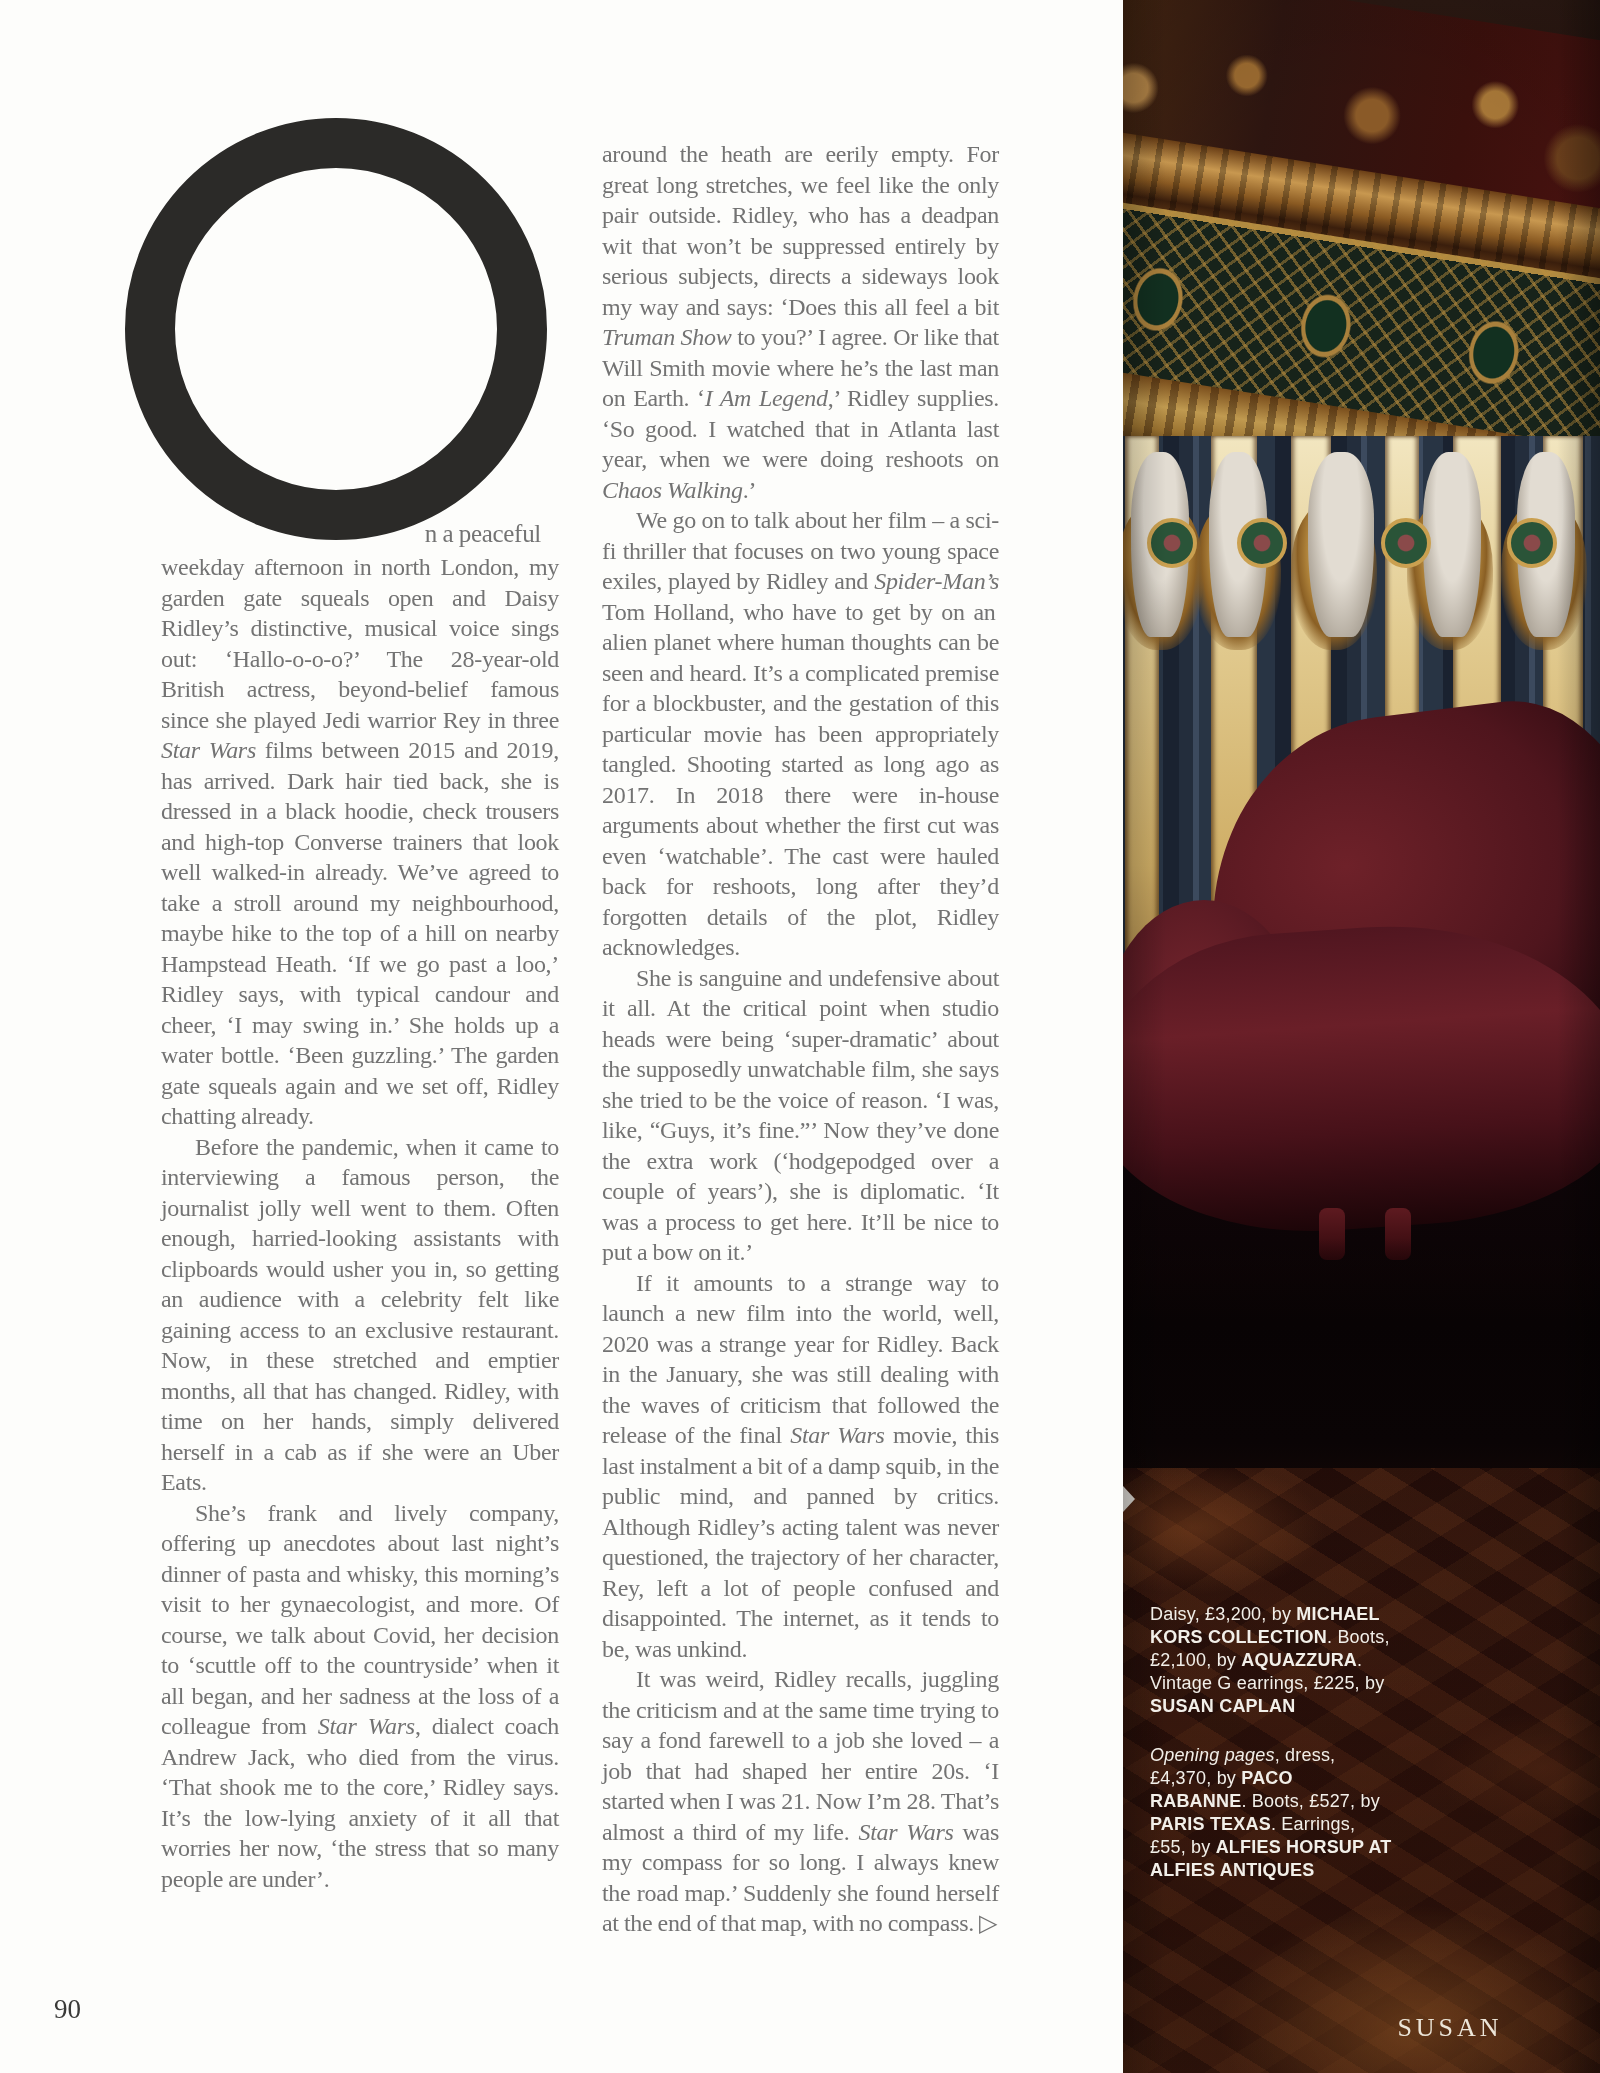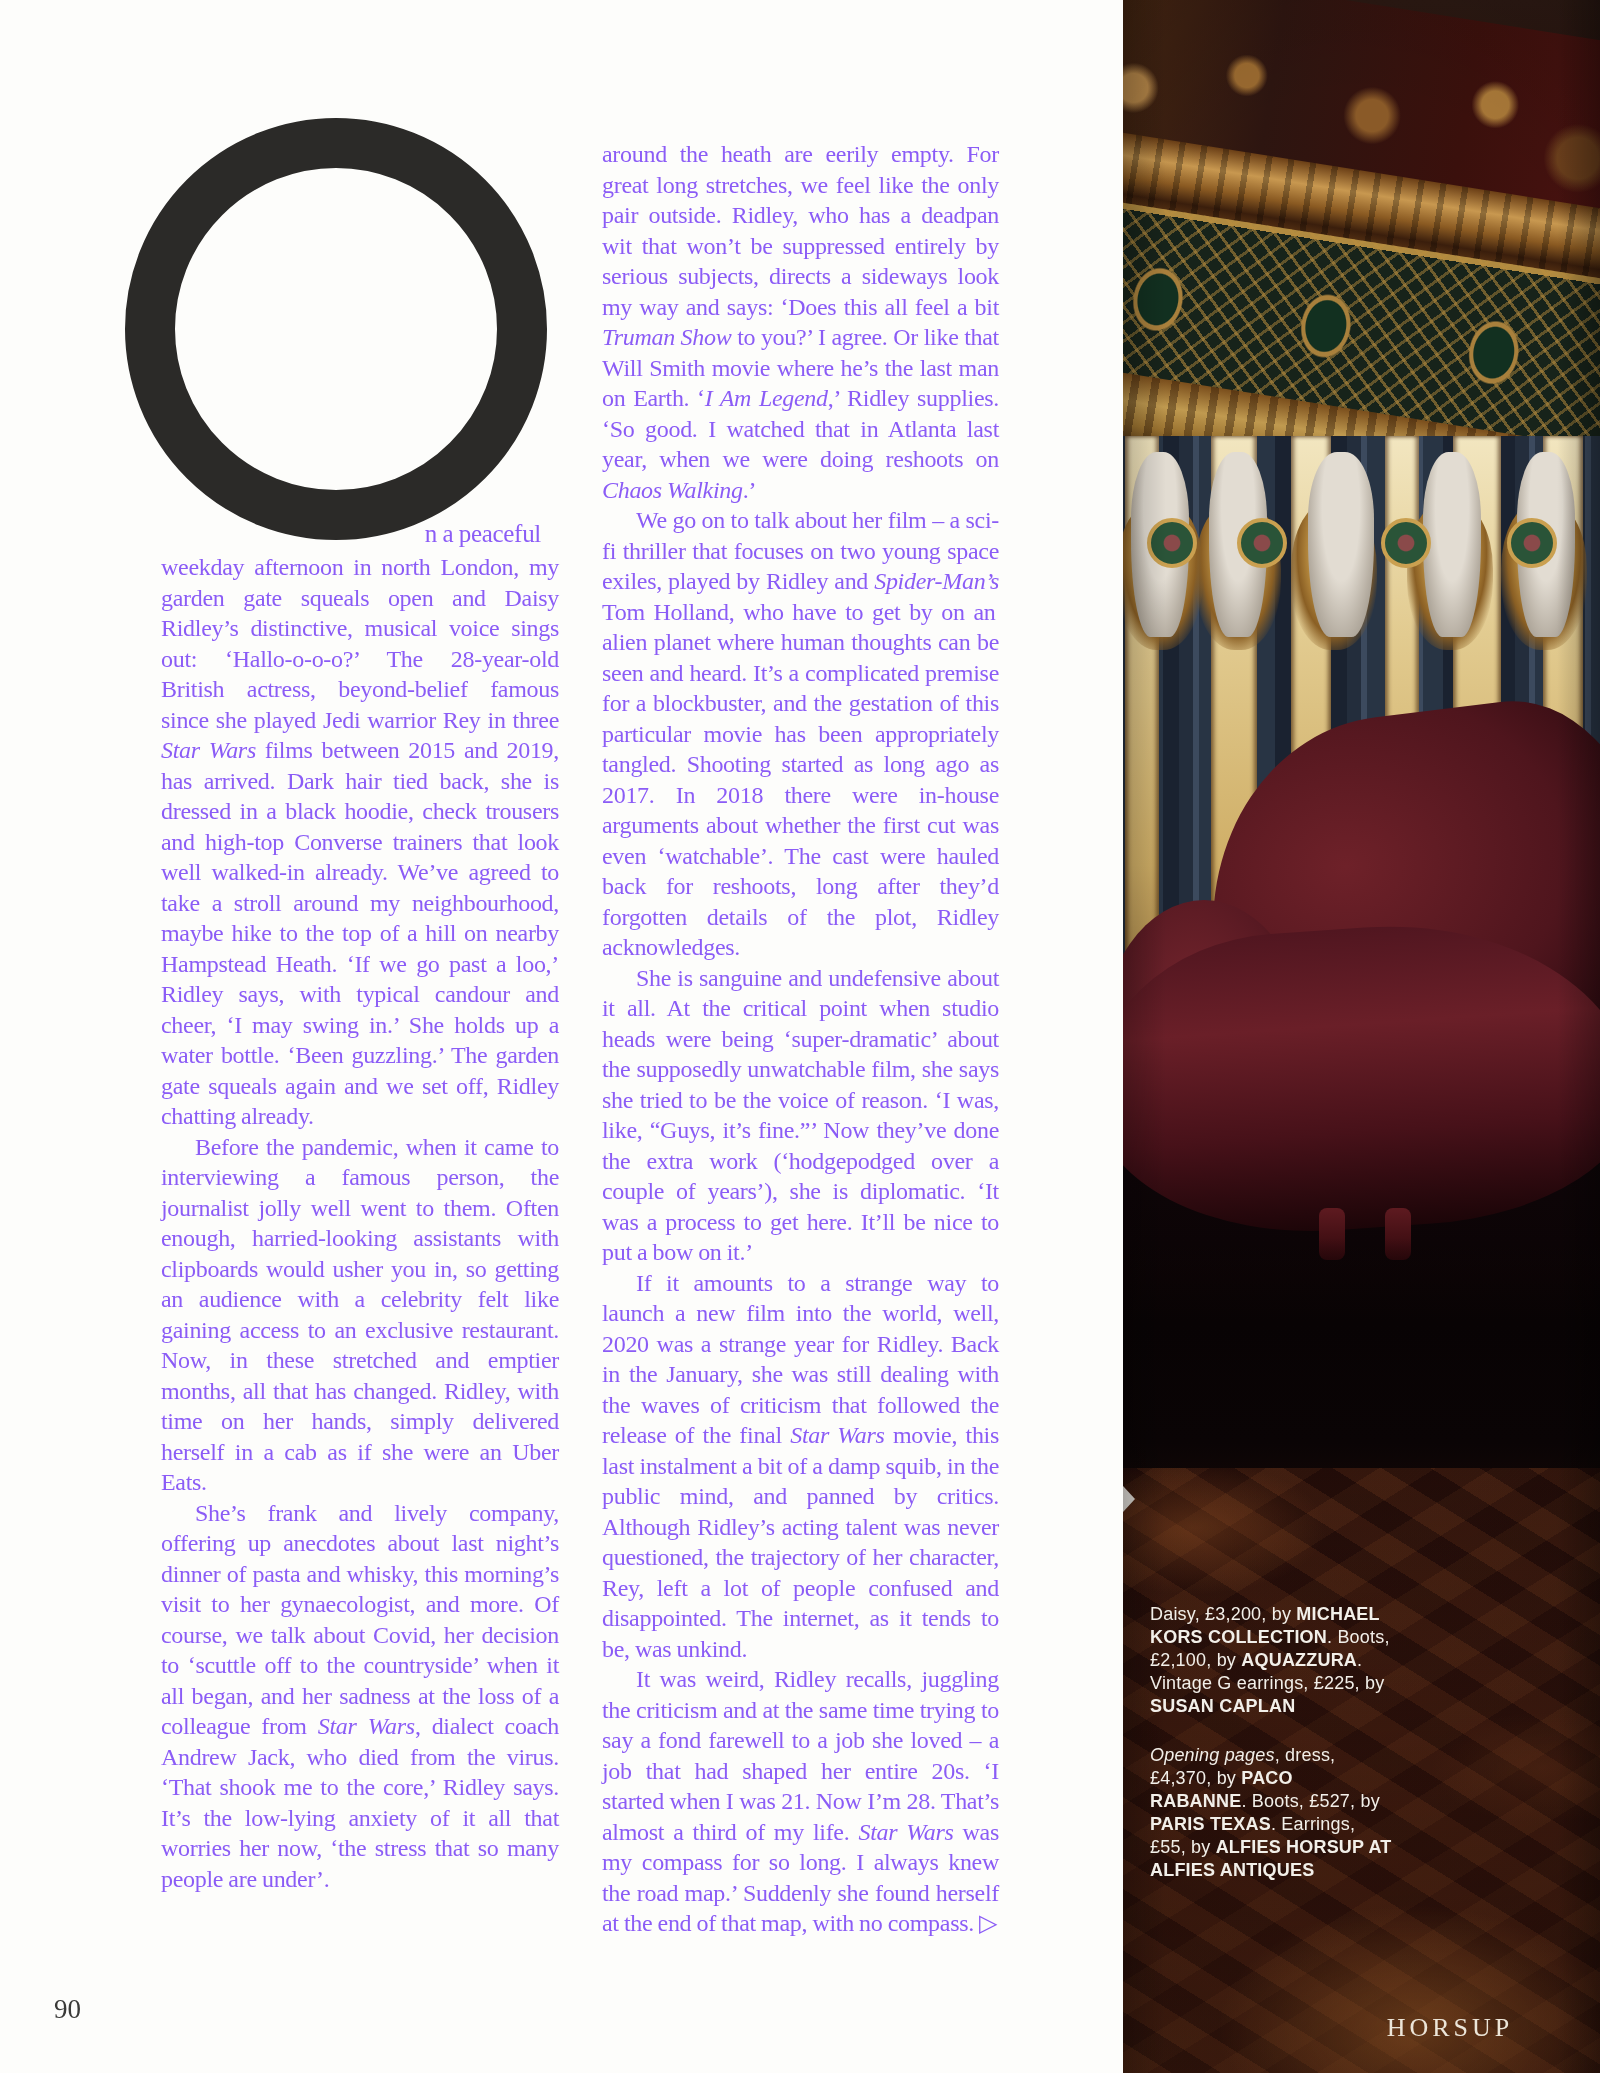--- a/index.html
+++ b/index.html
@@ -1,21 +1,21 @@
 <!DOCTYPE html>
 <html><head>
 <meta charset="utf-8">
 <style>
   html,body{margin:0;padding:0;background:#888;}
   .page{position:relative;width:1600px;height:2073px;background:#fdfdfb;overflow:hidden;
         font-family:"Liberation Serif",serif;color:#1e1d1b;}
 
   
   .col{position:absolute;font-size:24px;line-height:30.5px;text-align:justify;
-       letter-spacing:-0.3px;word-spacing:-0.5px;color:#8b5cf6;}
+       letter-spacing:-0.3px;word-spacing:-0.5px;color:#737373;}
   .col-left{left:145px;top:118px;width:398px;}
   .col-right{left:602px;top:139px;width:397px;}
   .par{margin:0;}
   .par.indent{text-indent:34px;}
   .seg-i{font-style:italic;}
   .seg-b{font-weight:bold;}
 
   
   .ring{position:absolute;left:-20px;top:0;width:322px;height:322px;
         border:50px solid #2b2a28;border-radius:50%;box-sizing:content-box;}
@@ -171,15 +171,15 @@
     <p class="par indent"><span>If it amounts to a strange way to launch a new film into the world, well, 2020 was a strange year for Ridley. Back in the January, she was still dealing with the waves of criticism that followed the release of the final </span><span class="seg-i">Star Wars</span><span> movie, this last instalment a bit of a damp squib, in the public mind, and panned by critics. Although Ridley’s acting talent was never questioned, the trajectory of her character, Rey, left a lot of people confused and disappointed. The internet, as it tends to be, was unkind.</span></p>
     <p class="par indent"><span>It was weird, Ridley recalls, juggling the criticism and at the same time trying to say a fond farewell to a job she loved – a job that had shaped her entire 20s. ‘I started when I was 21. Now I’m 28. That’s almost a third of my life. </span><span class="seg-i">Star Wars</span><span> was my compass for so long. I always knew the road map.’ Suddenly she found herself at the end of that map, with no compass. ▷</span></p>
   </div>
 
   <div class="credits">
     <p class="credit-block"><span>Daisy, £3,200, by </span><span class="seg-b">MICHAEL KORS COLLECTION</span><span>. Boots, £2,100, by </span><span class="seg-b">AQUAZZURA</span><span>. Vintage G earrings, £225, by </span><span class="seg-b">SUSAN CAPLAN</span></p>
     <p class="credit-block"><span class="seg-i">Opening pages</span><span>, dress, £4,370, by </span><span class="seg-b">PACO RABANNE</span><span>. Boots, £527, by </span><span class="seg-b">PARIS TEXAS</span><span>. Earrings, £55, by </span><span class="seg-b">ALFIES HORSUP AT ALFIES ANTIQUES</span></p>
   </div>
 
   <div class="pageno">90</div>
-  <div class="mag">HORSUP</div>
+  <div class="mag">SUSAN</div>
 
 </div>
 
 </body></html>

